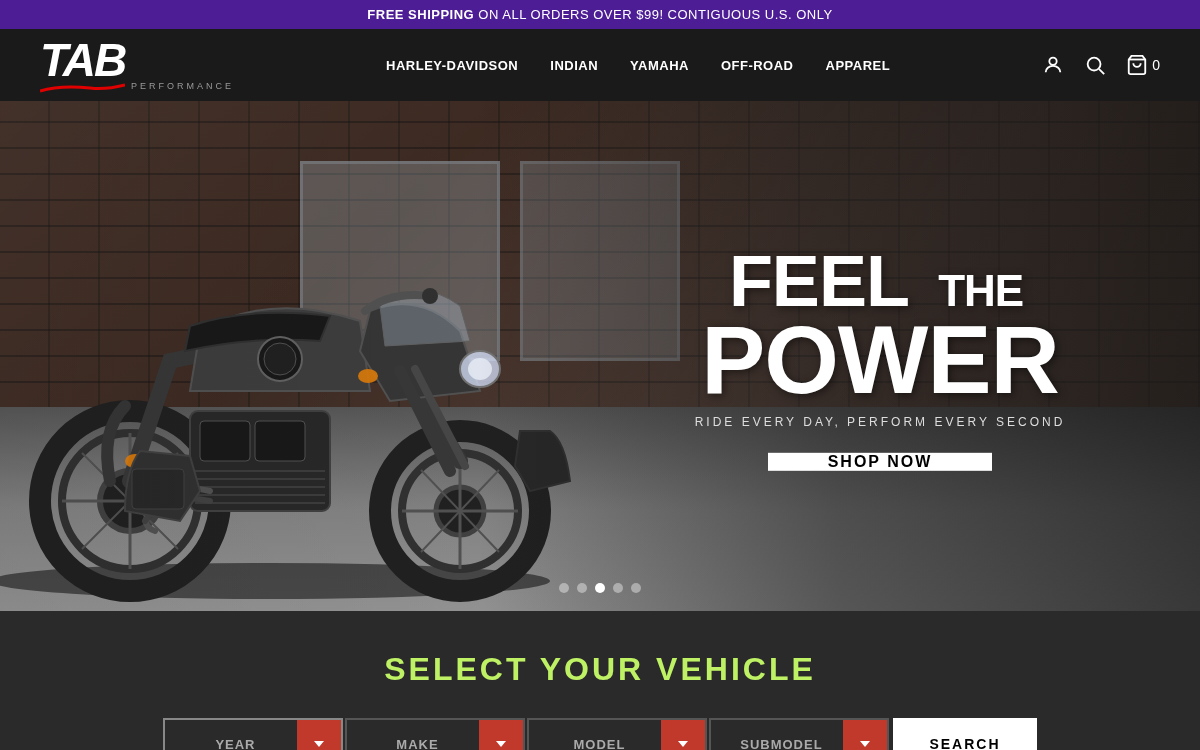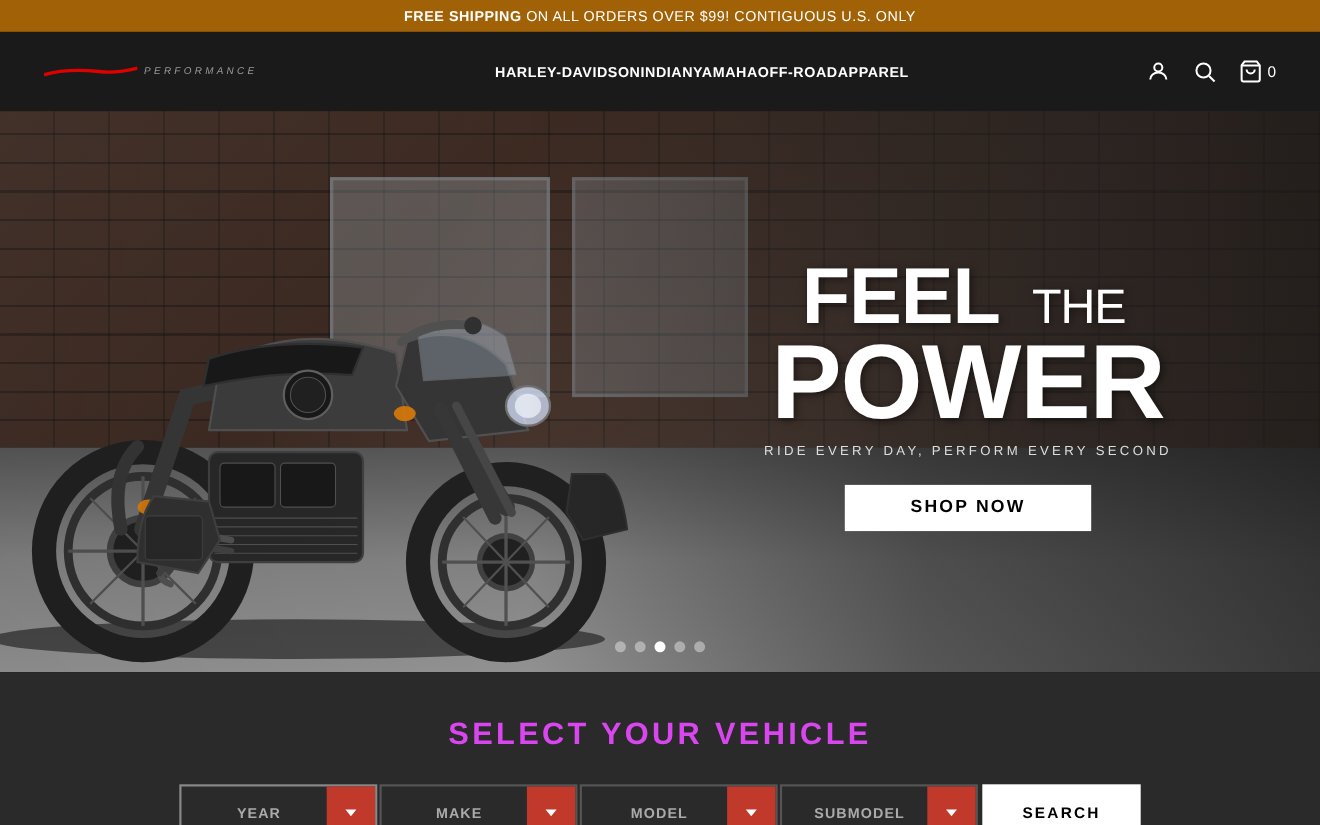--- a/index.html
+++ b/index.html
@@ -1,20 +1,20 @@
 <!DOCTYPE html>
 <html><head>
   <meta charset="utf-8">
   <style>
     * { margin: 0; padding: 0; box-sizing: border-box; }
     body { font-family: Arial, Helvetica, sans-serif; width: 1200px; height: 750px; overflow: hidden; background: #1a1a1a; }
 
     
     .announcement-bar {
-      background: #a16207;
+      background: #4c1d95;
       text-align: center;
       padding: 7px 0;
       font-size: 13px;
       color: white;
       letter-spacing: 0.5px;
     }
     .announcement-bar .bold { font-weight: 900; }
 
     
     .header {
@@ -24,20 +24,21 @@
       justify-content: space-between;
       padding: 0 40px;
       height: 72px;
       position: relative;
       z-index: 10;
     }
 
     nav {
       display: flex;
       align-items: center;
+      gap: 32px;
     }
     nav a {
       color: white;
       text-decoration: none;
       font-size: 13px;
       font-weight: 700;
       letter-spacing: 0.5px;
       text-transform: uppercase;
     }
 
@@ -141,21 +142,21 @@
       color: #ddd;
       letter-spacing: 3px;
       margin: 12px 0 24px;
       text-transform: uppercase;
       font-weight: 500;
     }
     .shop-now-btn {
       display: inline-block;
       background: white;
       color: black;
-      padding: 12px 60px;
+      padding: 0 60px;
       font-size: 16px;
       font-weight: 700;
       letter-spacing: 2px;
       text-transform: uppercase;
       cursor: pointer;
       border: none;
       text-decoration: none;
     }
 
     
@@ -175,22 +176,22 @@
     }
     .dot.active { background: white; }
 
     
     .vehicle-section {
       background: #2a2a2a;
       padding: 40px 0 50px;
       text-align: center;
     }
     .vehicle-title {
-      color: #d946ef;
-      font-size: 28px;
+      color: #bef264;
+      font-size: 32px;
       font-weight: 900;
       letter-spacing: 3px;
       text-transform: uppercase;
       margin-bottom: 30px;
     }
     .vehicle-selectors {
       display: flex;
       justify-content: center;
       gap: 0;
       align-items: center;
@@ -273,21 +274,24 @@
 <body>
 
 <div class="announcement-bar">
   <span class="bold">FREE SHIPPING</span>
   <span> ON ALL ORDERS OVER $99! CONTIGUOUS U.S. ONLY</span>
 </div>
 
 <header class="header">
 
   <div class="tab-logo">
-    <div style="display:flex; align-items:center; gap:0;font-style:italic;">
+    <div class="tab-main">
+      <span class="tab-big">TAB</span>
+    </div>
+    <div style="display:flex; gap:0;">
 
       <svg width="85" height="10" viewBox="0 0 85 10">
         <path d="M0 8 Q20 2 50 5 Q65 7 85 2" stroke="#e00000" stroke-width="3" fill="none"></path>
       </svg>
       <span class="tab-performance" style="margin-left:4px;">PERFORMANCE</span>
     </div>
   </div>
 
   <nav>
     <a href="#">HARLEY-DAVIDSON</a>
@@ -400,21 +404,21 @@
       <path d="M580 320 Q595 330 600 370 L560 380 L545 355 L550 320 Z" fill="#2a2a2a" stroke="#333" stroke-width="2"></path>
     </svg>
   </div>
 
   <div class="hero-overlay"></div>
 
   <div class="hero-content">
     <div class="hero-title">
       <div>
         <span style="font-size:72px; font-weight:700;">FEEL</span>
-        <span style="font-size:44px; font-weight:400; margin:0 8px;">THE</span>
+        <span style="font-size:44px; font-weight:700; margin:0 8px;">THE</span>
       </div>
       <div style="font-size:96px; font-weight:900; line-height:0.9;">POWER</div>
     </div>
     <div class="hero-subtitle">RIDE EVERY DAY, PERFORM EVERY SECOND</div>
     <button class="shop-now-btn">SHOP NOW</button>
   </div>
 
   <div class="carousel-dots">
     <div class="dot"></div>
     <div class="dot"></div>

